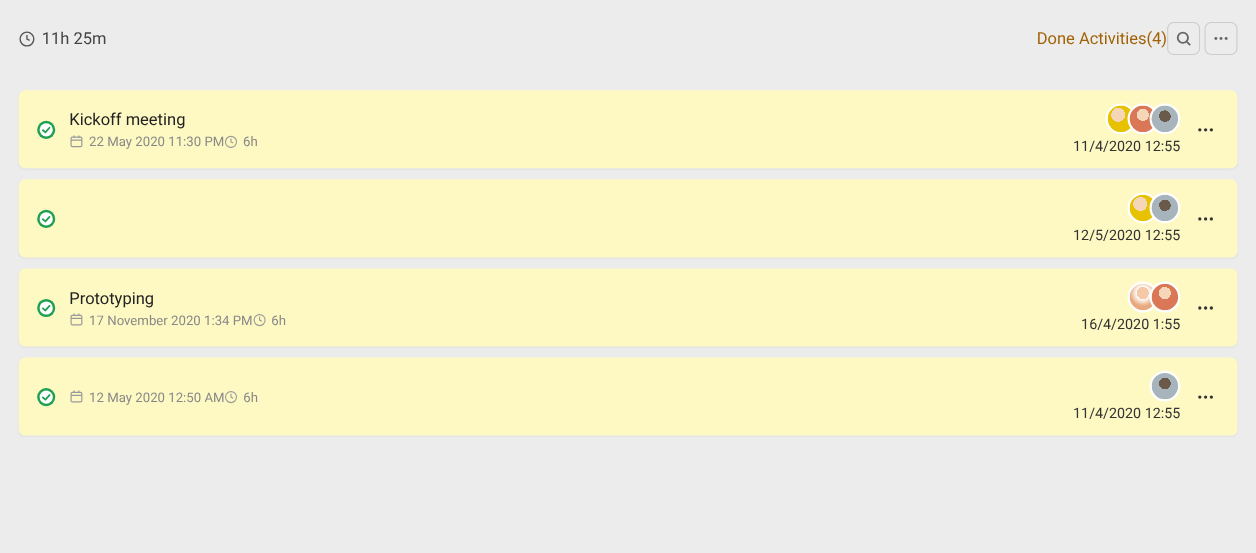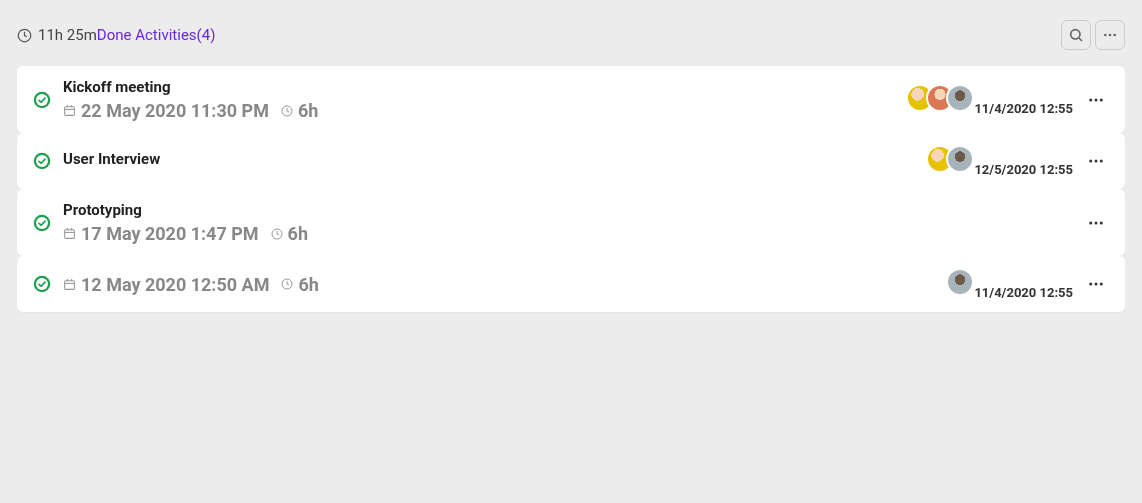--- a/index.html
+++ b/index.html
@@ -7,33 +7,33 @@
       font-family: -apple-system, BlinkMacSystemFont, "Segoe UI", Roboto, Helvetica, Arial, sans-serif;
       background: #ececec;
       width: 1142px;
       height: 503px;
       overflow: hidden;
     }
     .header {
       display: flex;
       align-items: center;
       justify-content: space-between;
-      padding: 20px 17px 16px 17px;
+      padding: 20px 17px 32px 17px;
     }
     .header-left {
       display: flex;
       align-items: center;
       gap: 6px;
       color: #444;
       font-size: 15px;
     }
     .header-center {
       font-size: 15px;
-      color: #6d28d9;
-      text-align: left;
+      color: #a16207;
+      text-align: right;
       flex: 1;
     }
     .header-right {
       display: flex;
       gap: 4px;
     }
     .icon-btn {
       width: 30px;
       height: 30px;
       border: 1px solid #ccc;
@@ -42,56 +42,55 @@
       display: flex;
       align-items: center;
       justify-content: center;
       cursor: pointer;
       color: #666;
     }
     .activities {
       padding: 0 17px;
     }
     .activity-card {
-      background: #ffffff;
+      background: #fef9c3;
       border-radius: 6px;
       padding: 12px 16px;
-      margin-bottom: 0;
+      margin-bottom: 10px;
       display: flex;
       align-items: center;
       box-shadow: 0 1px 2px rgba(0,0,0,0.04);
-      font-weight: bold;
     }
     .check-col {
       margin-right: 12px;
       display: flex;
       align-items: center;
     }
     .activity-body {
       flex: 1;
     }
     .activity-title {
       font-size: 15px;
       color: #222;
       margin-bottom: 4px;
     }
     .activity-meta {
       display: flex;
       align-items: center;
-      gap: 12px;
       color: #888;
-      font-size: 18px;
+      font-size: 12px;
     }
     .meta-item {
       display: flex;
       align-items: center;
       gap: 5px;
     }
     .activity-right {
       display: flex;
+      flex-direction: column;
       align-items: flex-end;
       margin-right: 10px;
     }
     .avatars {
       display: flex;
       margin-bottom: 4px;
     }
     .avatar {
       width: 28px;
       height: 28px;
@@ -211,21 +210,20 @@
     <div class="check-col">
       <span>
         <svg width="18" height="18" viewBox="0 0 24 24">
             <circle cx="12" cy="12" r="11" fill="#1fa050"></circle>
             <circle cx="12" cy="12" r="8" fill="#fff"></circle>
             <path d="M8 12.5 L11 15 L16 9.5" stroke="#1fa050" stroke-width="2.2" fill="none" stroke-linecap="round" stroke-linejoin="round"></path>
           </svg>
       </span>
     </div>
     <div class="activity-body">
-      <div class="activity-title">User Interview</div>
     </div>
     <div class="activity-right">
       <div class="avatars">
           <span class="avatar avatar1"></span>
           <span class="avatar avatar3"></span>
         </div>
       <div class="activity-date">12/5/2020 12:55</div>
     </div>
     <div class="more-col">
       <span>
@@ -253,32 +251,39 @@
       <div class="activity-meta">
         <span class="meta-item">
           <span>
             <svg width="13" height="13" viewBox="0 0 24 24" fill="none" stroke="#999" stroke-width="2">
                 <rect x="3" y="5" width="18" height="16" rx="2"></rect>
                 <line x1="3" y1="10" x2="21" y2="10"></line>
                 <line x1="8" y1="2" x2="8" y2="6"></line>
                 <line x1="16" y1="2" x2="16" y2="6"></line>
               </svg>
           </span>
-          <span>17 May 2020 1:47 PM</span>
+          <span>17 November 2020 1:34 PM</span>
         </span>
         <span class="meta-item">
           <span>
             <svg width="12" height="12" viewBox="0 0 24 24" fill="none" stroke="#999" stroke-width="2">
                 <circle cx="12" cy="12" r="10"></circle>
                 <polyline points="12 6 12 12 16 14"></polyline>
               </svg>
           </span>
           <span>6h</span>
         </span>
       </div>
+    </div>
+    <div class="activity-right">
+      <div class="avatars">
+          <span class="avatar avatar4"></span>
+          <span class="avatar avatar2"></span>
+        </div>
+      <div class="activity-date">16/4/2020 1:55</div>
     </div>
     <div class="more-col">
       <span>
         <svg width="18" height="18" viewBox="0 0 24 24" fill="#333">
             <circle cx="5" cy="12" r="2"></circle>
             <circle cx="12" cy="12" r="2"></circle>
             <circle cx="19" cy="12" r="2"></circle>
           </svg>
       </span>
     </div>

